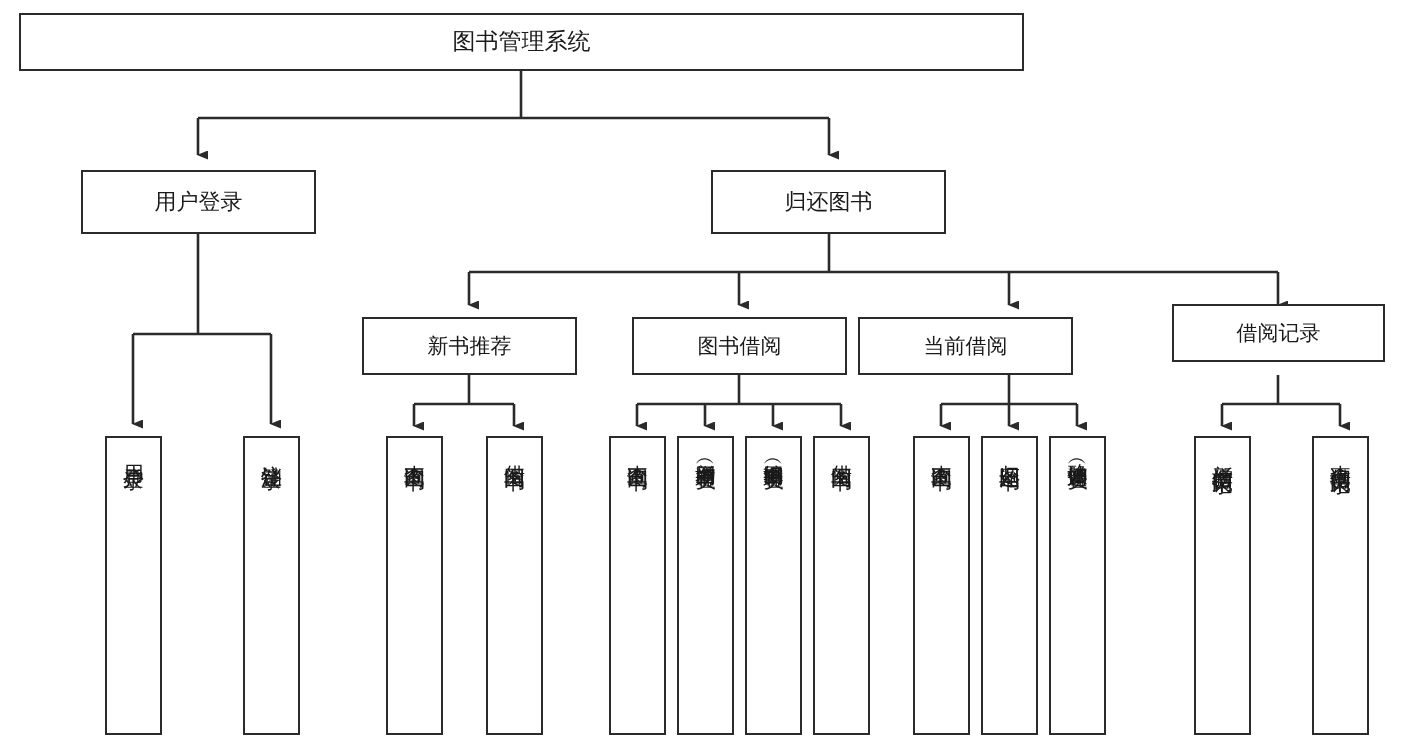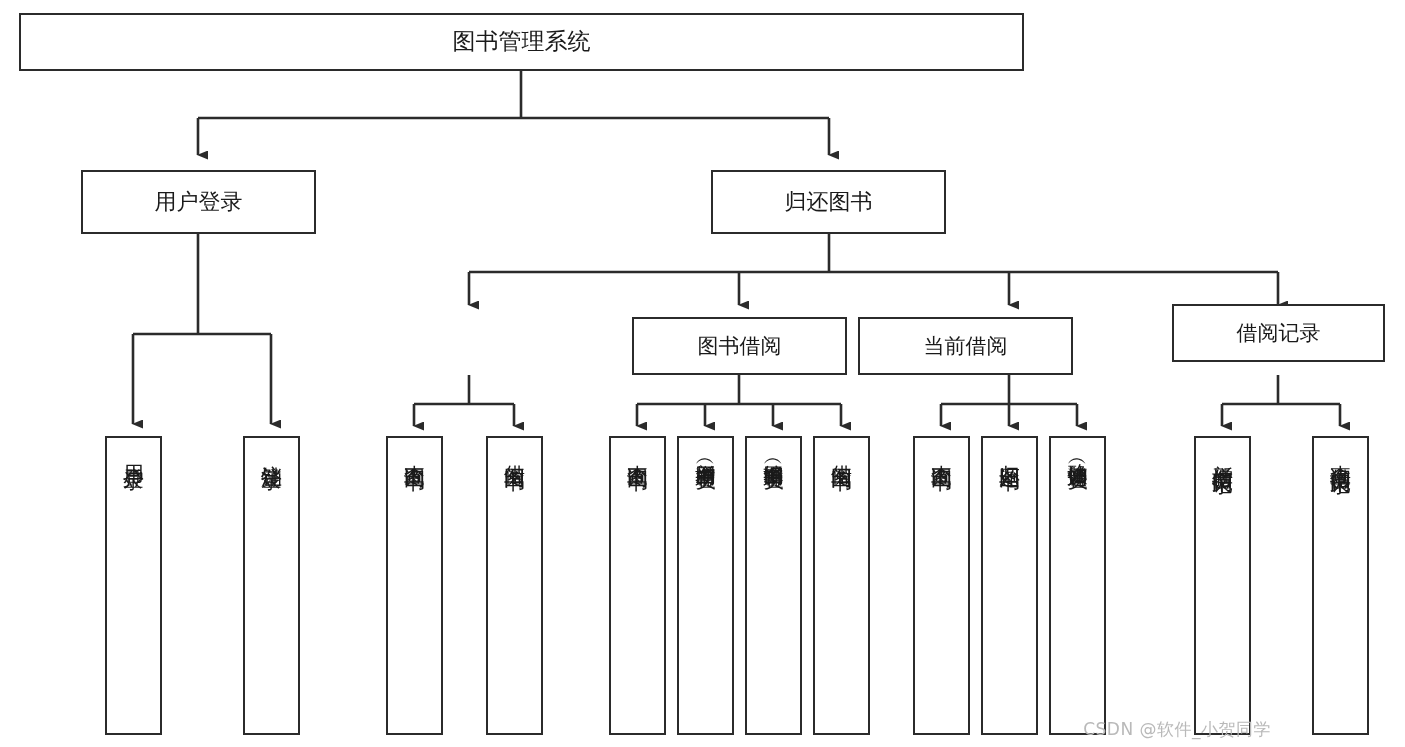--- a/index.html
+++ b/index.html
@@ -142,20 +142,23 @@
     <span class="node-label">图书管理系统</span>
   </div>
 
   <div class="node level2" style="left:81px; top:170px; width:235px; height:64px;">
     <span class="node-label">用户登录</span>
   </div>
   <div class="node level2" style="left:711px; top:170px; width:235px; height:64px;">
     <span class="node-label">归还图书</span>
   </div>
 
+  <div class="node level3" style="left:362px; top:317px; width:215px; height:58px;">
+    <span class="node-label">新书推荐</span>
+  </div>
   <div class="node level3" style="left:632px; top:317px; width:215px; height:58px;">
     <span class="node-label">图书借阅</span>
   </div>
   <div class="node level3" style="left:858px; top:317px; width:215px; height:58px;">
     <span class="node-label">当前借阅</span>
   </div>
   <div class="node level3" style="left:1172px; top:304px; width:213px; height:58px;">
     <span class="node-label">借阅记录</span>
   </div>
 
@@ -196,15 +199,14 @@
     <span class="node-label">确认归还（管理员）</span>
   </div>
 
   <div class="node leaf" style="left:1194px; top:436px; width:57px; height:299px;">
     <span class="node-label">新增借阅记录</span>
   </div>
   <div class="node leaf" style="left:1312px; top:436px; width:57px; height:299px;">
     <span class="node-label">查询借阅记录</span>
   </div>
 
-  <div id="watermark">CSDN @软件_小贺同学</div>
 
 </div>
 
 </body></html>

